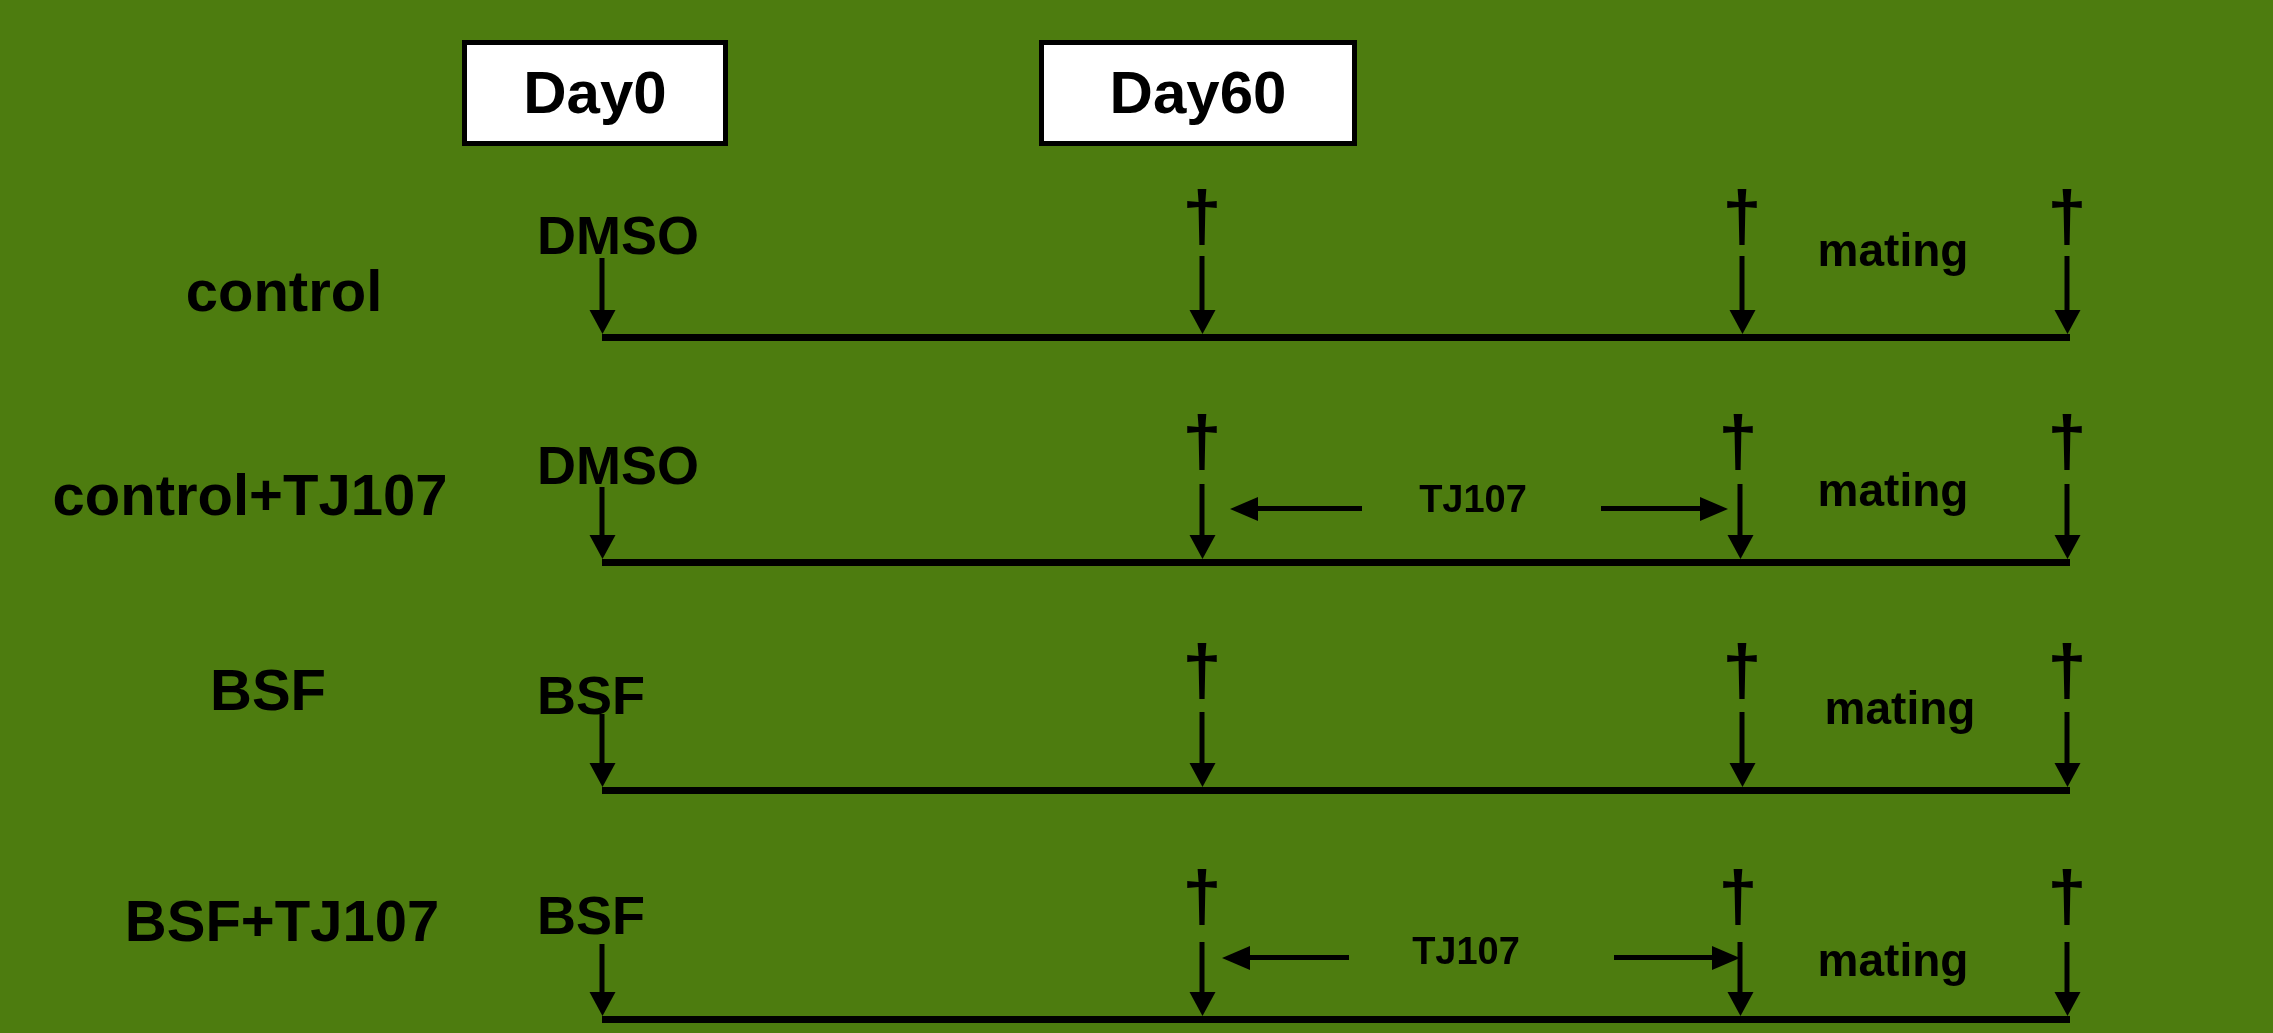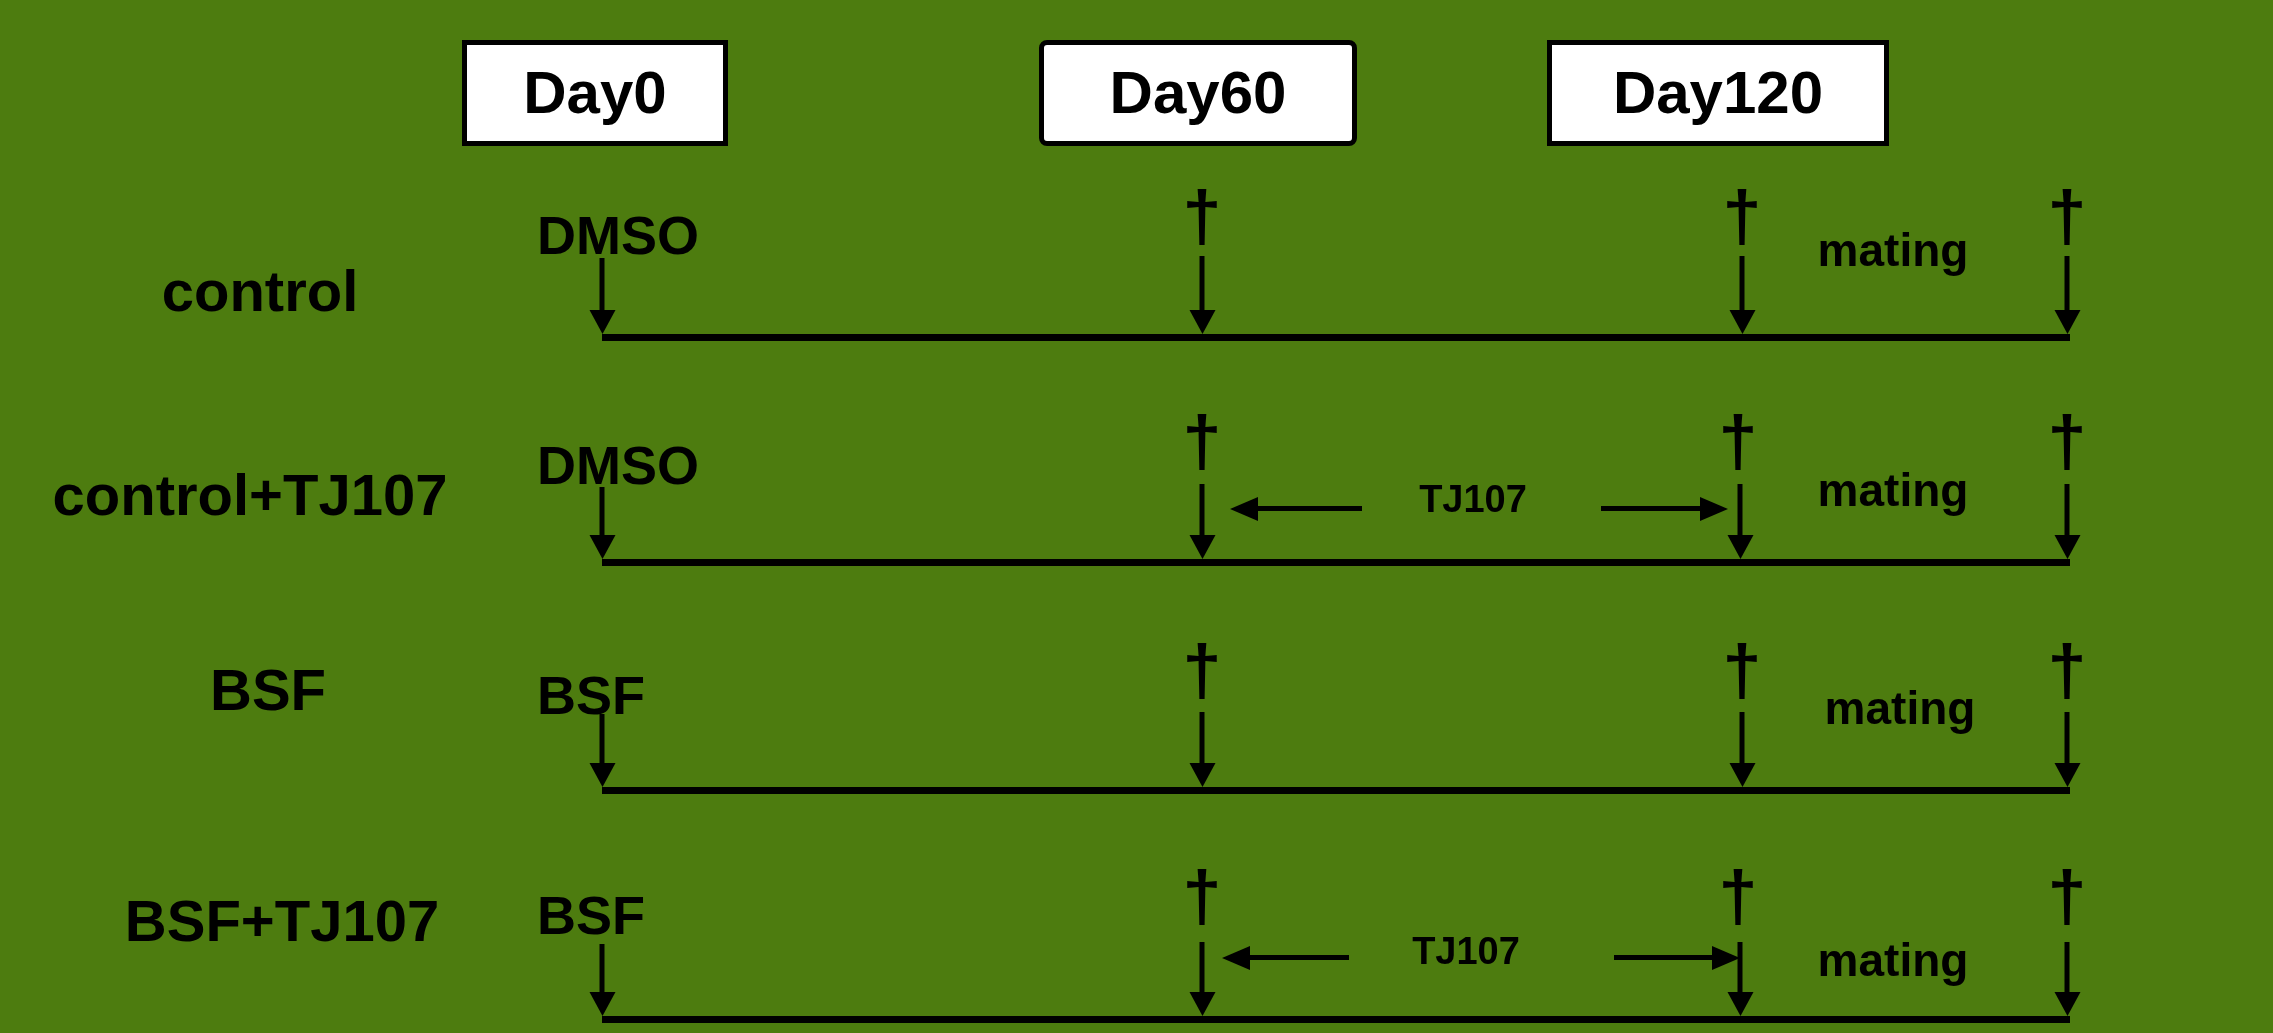--- a/index.html
+++ b/index.html
@@ -119,29 +119,26 @@
   }
 </style>
 </head>
 <body>
 
 <div class="canvas">
 
   <div class="tp-box" style="left:462px; width:266px;">
       <span>Day0</span>
     </div>
-  <div class="tp-box" style="left:1039px; width:318px;border-radius:8px;">
+  <div class="tp-box" style="left:1039px; width:318px;">
       <span>Day60</span>
     </div>
-  <div class="tp-box" style="left:1547px; width:342px;">
-      <span>Day120</span>
-    </div>
-
-  <div>
-    <div class="group-label" style="left:260px; top:262px;">control</div>
+
+  <div>
+    <div class="group-label" style="left:284px; top:262px;">control</div>
     <div class="treatment-label" style="left:537px; top:208px;">DMSO</div>
     <div class="varrow" style="left:602px; top:258px; height:52px;"></div>
     <div class="timeline" style="left:602px; top:334px;"></div>
 
     <div class="dagger" style="left:1202px; top:188px;">†</div>
     <div class="varrow" style="left:1202px; top:256px; height:54px;"></div>
     <div class="dagger" style="left:1742px; top:188px;">†</div>
     <div class="varrow" style="left:1742px; top:256px; height:54px;"></div>
     <div class="dagger" style="left:2067px; top:188px;">†</div>
     <div class="varrow" style="left:2067px; top:256px; height:54px;"></div>

